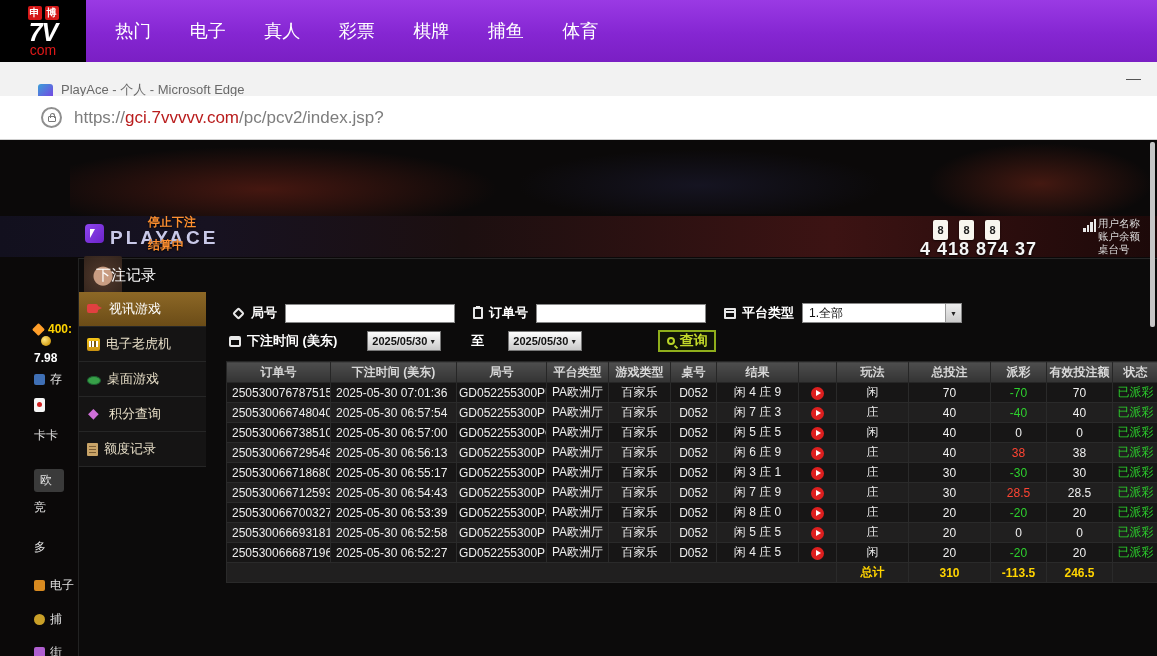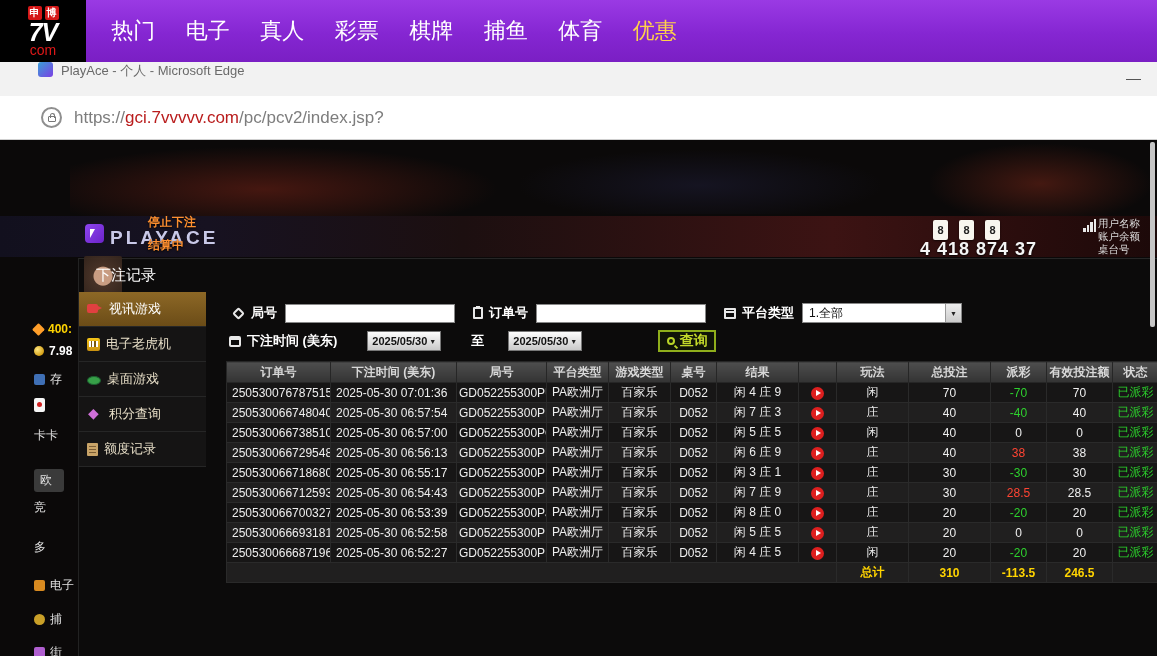--- a/index.html
+++ b/index.html
@@ -11,26 +11,26 @@
     background:linear-gradient(180deg,#9a3ae4 0%,#8526d2 55%,#7a1fc4 100%)}
   .logo{position:absolute;left:0;top:0;width:86px;height:62px;background:#000;
     display:flex;flex-direction:column;align-items:center;justify-content:center;gap:1px;cursor:pointer}
   .logo-tiles{display:flex;gap:3px}
   .logo-tile{width:14px;height:14px;background:#d51717;color:#fff;font-size:10px;font-weight:bold;
     display:flex;align-items:center;justify-content:center;border-radius:2px}
   .logo-main{color:#fff;font-size:25px;font-weight:bold;font-style:italic;line-height:23px;letter-spacing:-1px}
   .logo-sub{color:#e01818;font-size:14px;font-weight:normal;line-height:11px}
   .nav-items{position:absolute;left:96px;top:0;height:62px;display:flex}
   .nav-item{width:74.5px;display:flex;align-items:center;justify-content:center;
-    color:#fff;font-size:22px;cursor:pointer}
+    color:#fff;font-size:18px;cursor:pointer}
   .nav-item.gold{color:#ffd24a}
 
   
   .titlebar{position:absolute;left:0;top:62px;width:1157px;height:38px;background:#f2f2f2;
-    border-bottom:1px solid #e2e2e2;display:flex;align-items:flex-start}
+    border-bottom:1px solid #e2e2e2;display:flex;align-items:flex-end}
   .favicon{width:15px;height:15px;border-radius:3px;margin-left:38px;flex:none;
     background:linear-gradient(135deg,#3aa0d8,#7b3fe4)}
   .titlebar-text{color:#6a6a6a;font-size:13px;margin-left:8px}
   .minimize{position:absolute;right:16px;top:7px;color:#555;font-size:15px;cursor:pointer}
 
   
   .urlbar{position:absolute;left:0;top:96px;width:1157px;height:44px;background:#fff;
     border-bottom:1px solid #cfcfcf;display:flex;align-items:center;cursor:text}
   .secicon{width:21px;height:21px;border:2px solid #8f8f8f;border-radius:50%;margin-left:41px;
     position:relative;flex:none;cursor:pointer}
@@ -178,21 +178,20 @@
     <div class="logo-sub">com</div>
   </div>
   <div class="nav-items">
       <div class="nav-item">热门</div>
       <div class="nav-item">电子</div>
       <div class="nav-item">真人</div>
       <div class="nav-item">彩票</div>
       <div class="nav-item">棋牌</div>
       <div class="nav-item">捕鱼</div>
       <div class="nav-item">体育</div>
-      <div class="nav-item gold">优惠</div>
     </div>
 </div>
 
 <div class="titlebar">
   <span class="favicon"></span>
   <span class="titlebar-text">PlayAce - 个人 - Microsoft Edge</span>
   <span class="minimize">—</span>
 </div>
 
 <div class="urlbar">
@@ -466,21 +465,21 @@
               <td></td>
             </tr>
           </tbody>
       </table>
     </div>
   </div>
 <div class="wallet" style="top: 182px;">
       <span class="gem"></span>
       <span style="color: rgb(255, 212, 0);">400:</span>
     </div>
-    <div class="wallet" style="top: 204px;">
+    <div class="wallet" style="top: 196px; flex-direction: column;">
       <span class="coin"></span>
       <span style="color: rgb(255, 255, 255);">7.98</span>
     </div>
     <div class="frag" style="top: 231px;">
       <span class="fg-sq fg-dep"></span>
       <span>存</span>
     </div>
     <div class="frag" style="top: 258px;">
       <span class="fg-card"></span>
     </div>

